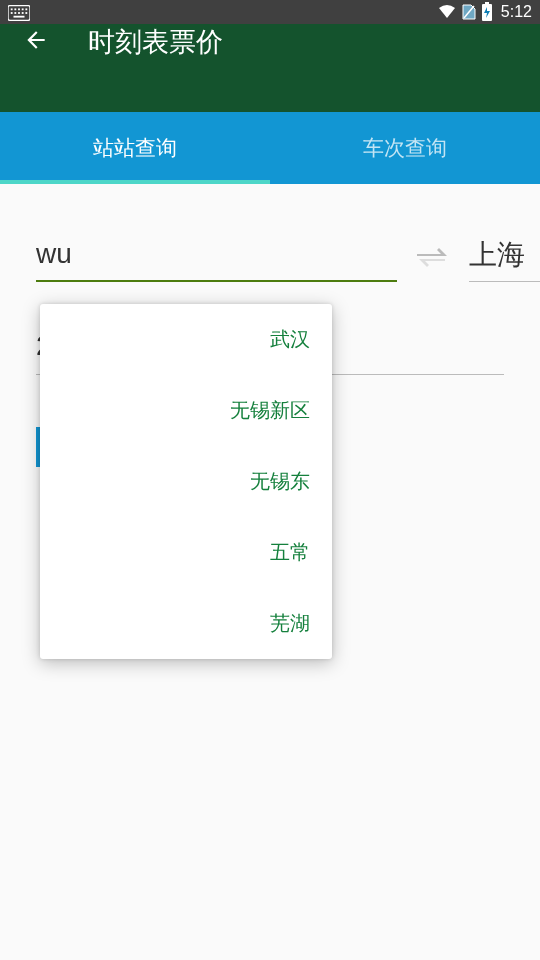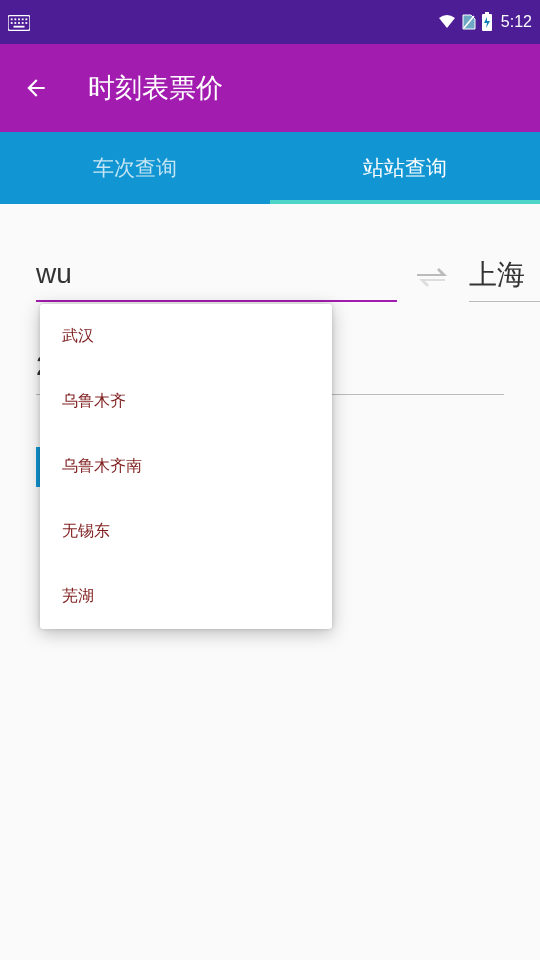--- a/index.html
+++ b/index.html
@@ -5,39 +5,39 @@
     * { margin: 0; padding: 0; box-sizing: border-box; }
     body {
       width: 540px;
       height: 960px;
       font-family: -apple-system, "Helvetica Neue", Arial, sans-serif;
       background: #fafafa;
       overflow: hidden;
       position: relative;
     }
     .status-bar {
-      height: 44px;
-      background: #4c1d95;
+      height: 24px;
+      background: #404040;
       display: flex;
       align-items: center;
       justify-content: space-between;
       padding: 12px 8px;
       color: #fff;
       font-size: 16px;
     }
     .status-left { display: flex; align-items: center; }
     .status-right { display: flex; align-items: center; gap: 4px; }
     .kb-icon { width: 22px; height: 14px; display: inline-flex; }
     .wifi-icon, .sim-icon, .battery-icon { display: inline-flex; align-items: center; }
     .status-time { font-weight: 500; margin-left: 4px; }
     .app-bar {
       height: 88px;
-      background: #a21caf;
-      display: flex;
-      align-items: center;
+      background: #14532d;
+      display: flex;
+      align-items: flex-start;
       padding: 0 20px;
     }
     .back-btn {
       width: 32px;
       height: 32px;
       display: flex;
       align-items: center;
       justify-content: center;
       cursor: pointer;
     }
@@ -77,21 +77,21 @@
       position: relative;
     }
     .station-row {
       display: flex;
       align-items: flex-end;
       gap: 18px;
     }
     .station-input {
       flex: 1;
       border: none;
-      border-bottom: 2px solid #a21caf;
+      border-bottom: 2px solid #4d7c0f;
       font-size: 28px;
       padding: 8px 0 10px;
       background: transparent;
       outline: none;
       color: #333;
     }
     .station-input.dest {
       border-bottom: 1px solid #bbb;
     }
     .swap-icon {
@@ -126,23 +126,24 @@
       top: 304px;
       left: 40px;
       width: 292px;
       background: #fff;
       box-shadow: 0 4px 18px rgba(0,0,0,0.25), 0 0 4px rgba(0,0,0,0.15);
       border-radius: 3px;
       z-index: 100;
     }
     .dropdown-item {
       padding: 22px 22px;
-      font-size: 16px;
-      color: #7f1d1d;
+      font-size: 20px;
+      color: #15803d;
       cursor: pointer;
+      text-align: right;
     }
   </style>
 </head>
 <body>
 
 <div class="status-bar">
   <div class="status-left">
     <span class="kb-icon">
       <svg width="24" height="16" viewBox="0 0 24 16">
           <rect x="0" y="0" width="24" height="16" rx="2" fill="none" stroke="#fff" stroke-width="1.5"></rect>
@@ -186,22 +187,22 @@
 <div class="app-bar">
   <div class="back-btn">
     <svg width="26" height="26" viewBox="0 0 24 24">
         <path d="M20 11H7.8l5.6-5.6L12 4l-8 8 8 8 1.4-1.4L7.8 13H20z" fill="#fff"></path>
       </svg>
   </div>
   <div class="app-title">时刻表票价</div>
 </div>
 
 <div class="tabs">
+  <div class="tab active">站站查询</div>
   <div class="tab">车次查询</div>
-  <div class="tab active">站站查询</div>
 </div>
 
 <div class="content">
   <div class="station-row">
     <input class="station-input" value="wu" style="">
     <div class="swap-icon">
       <svg width="36" height="22" viewBox="0 0 36 22">
         <path d="M2 8 L26 8 L22 4 L24 2 L32 10 L30 10 L2 10 Z" fill="#bbb"></path>
         <path d="M6 13 L30 13 L30 15 L10 15 L14 19 L12 21 L4 13 Z" fill="#ddd"></path>
       </svg>
@@ -210,17 +211,17 @@
   </div>
   <div class="date-row">2</div>
   <div class="transfer-row">
     <div class="blue-block"></div>
     <span>转车站</span>
   </div>
 </div>
 
 <div class="dropdown">
   <div class="dropdown-item">武汉</div>
-  <div class="dropdown-item">乌鲁木齐</div>
-  <div class="dropdown-item">乌鲁木齐南</div>
+  <div class="dropdown-item">无锡新区</div>
   <div class="dropdown-item">无锡东</div>
+  <div class="dropdown-item">五常</div>
   <div class="dropdown-item">芜湖</div>
 </div>
 
 </body></html>

